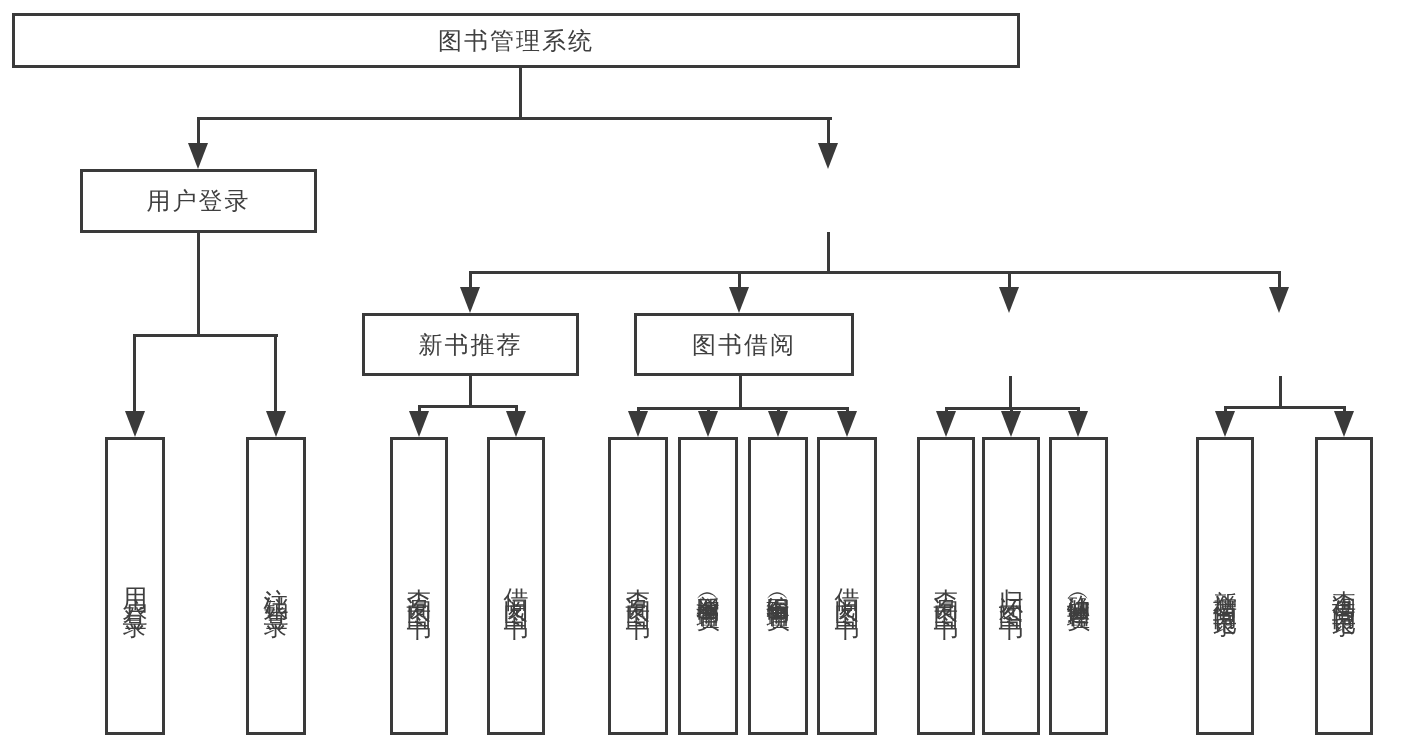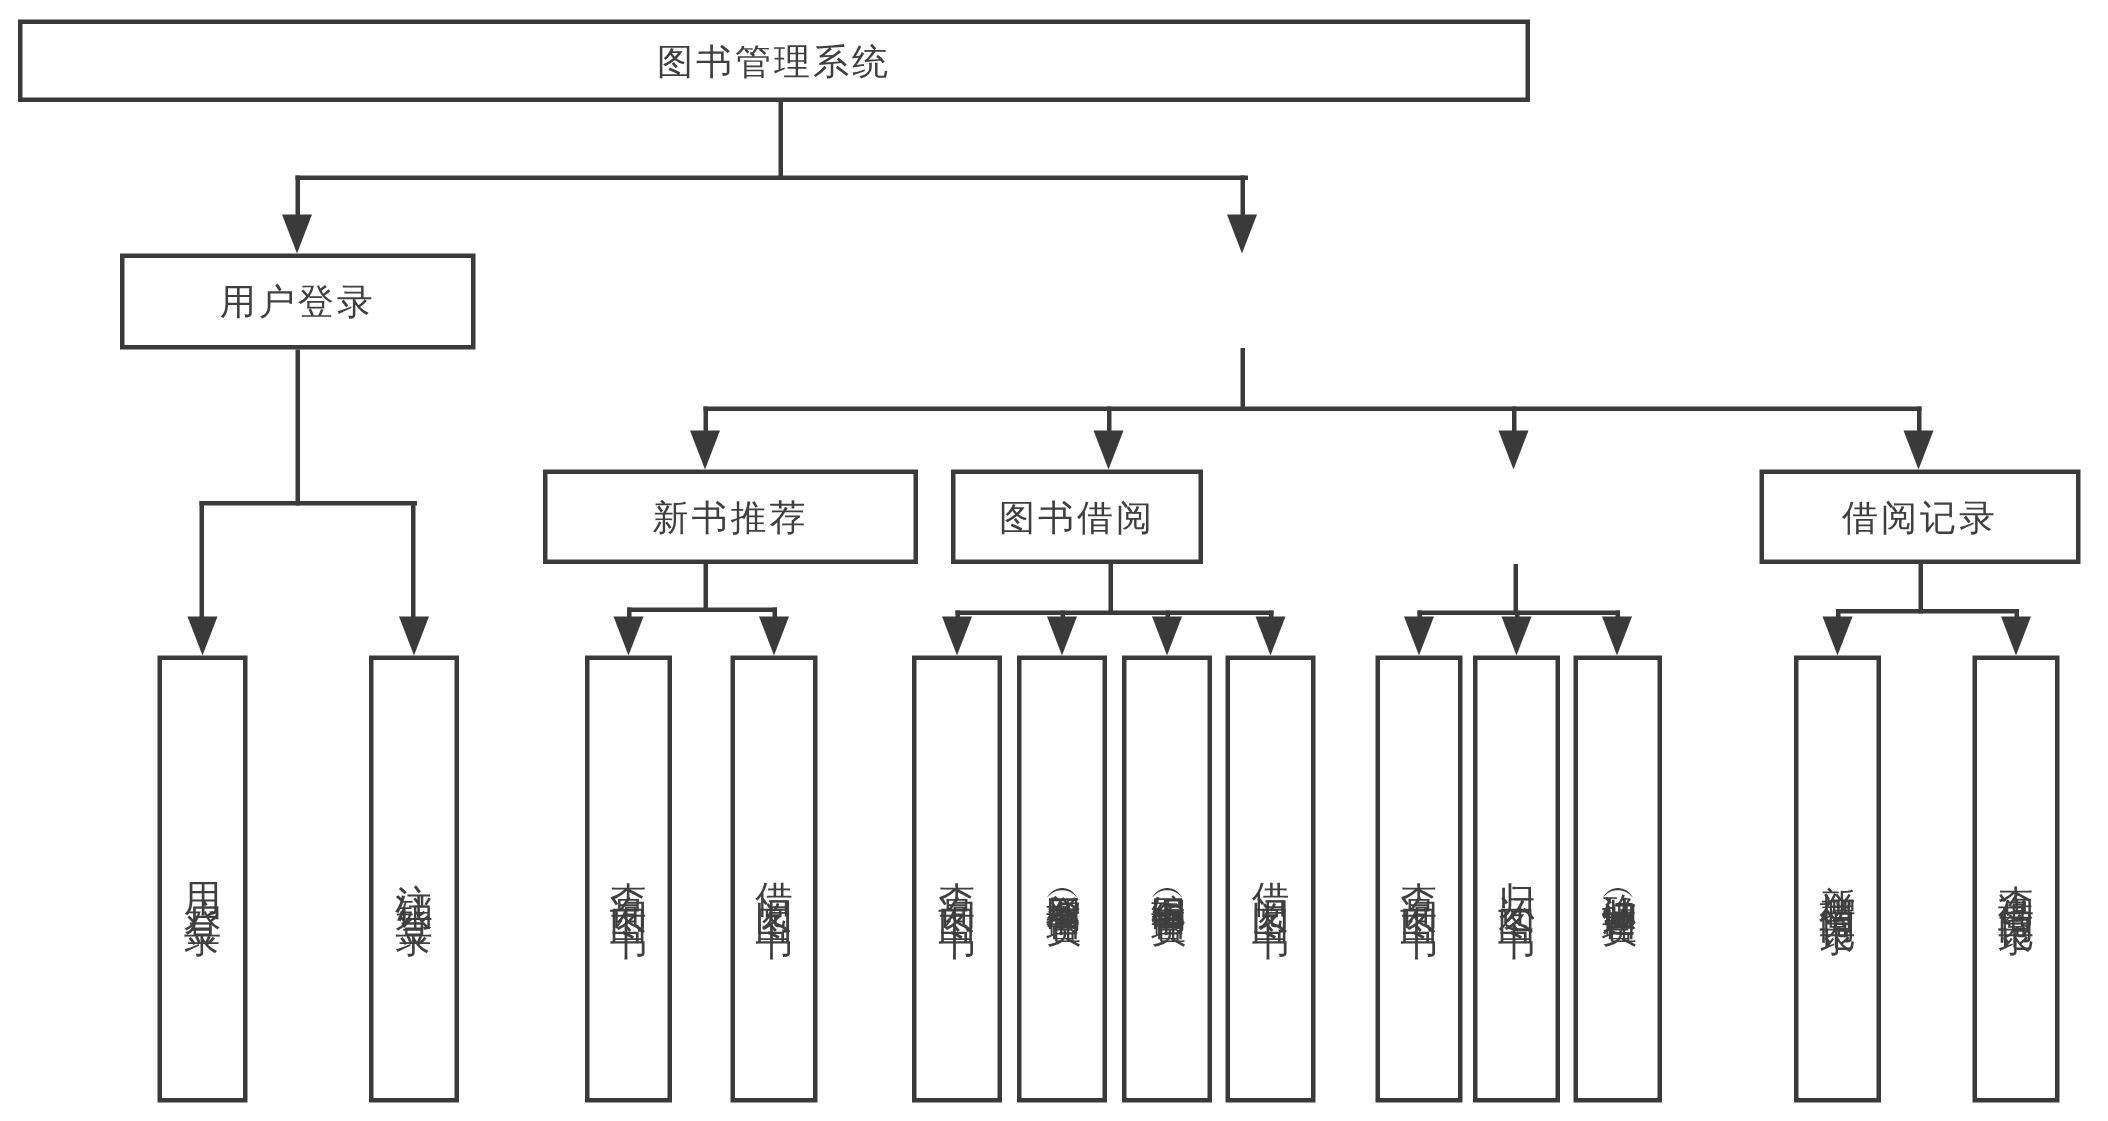--- a/index.html
+++ b/index.html
@@ -93,28 +93,25 @@
   <div class="line" style="left:469px;top:271px;width:812px;height:3px;"></div>
   <div class="line" style="left:469px;top:271px;width:3px;height:20px;"></div>
   <div class="arrow" style="left:460px;top:287px;"></div>
   <div class="line" style="left:738px;top:271px;width:3px;height:20px;"></div>
   <div class="arrow" style="left:729px;top:287px;"></div>
   <div class="line" style="left:1008px;top:271px;width:3px;height:20px;"></div>
   <div class="arrow" style="left:999px;top:287px;"></div>
   <div class="line" style="left:1278px;top:271px;width:3px;height:20px;"></div>
   <div class="arrow" style="left:1269px;top:287px;"></div>
 
-  <div class="node" style="left:362px;top:313px;width:250px;height:63px;">
+  <div class="node" style="left:362px;top:313px;width:217px;height:63px;">
     <span class="hlabel">新书推荐</span>
   </div>
-  <div class="node" style="left:634px;top:313px;width:168px;height:63px;">
+  <div class="node" style="left:634px;top:313px;width:220px;height:63px;">
     <span class="hlabel">图书借阅</span>
-  </div>
-  <div class="node" style="left:1173px;top:313px;width:214px;height:63px;">
-    <span class="hlabel">借阅记录</span>
   </div>
 
   <div class="line" style="left:469px;top:376px;width:3px;height:32px;"></div>
   <div class="line" style="left:418px;top:405px;width:100px;height:3px;"></div>
   <div class="line" style="left:418px;top:405px;width:3px;height:10px;"></div>
   <div class="arrow" style="left:409px;top:411px;"></div>
   <div class="line" style="left:515px;top:405px;width:3px;height:10px;"></div>
   <div class="arrow" style="left:506px;top:411px;"></div>
 
   <div class="line" style="left:739px;top:376px;width:3px;height:34px;"></div>

